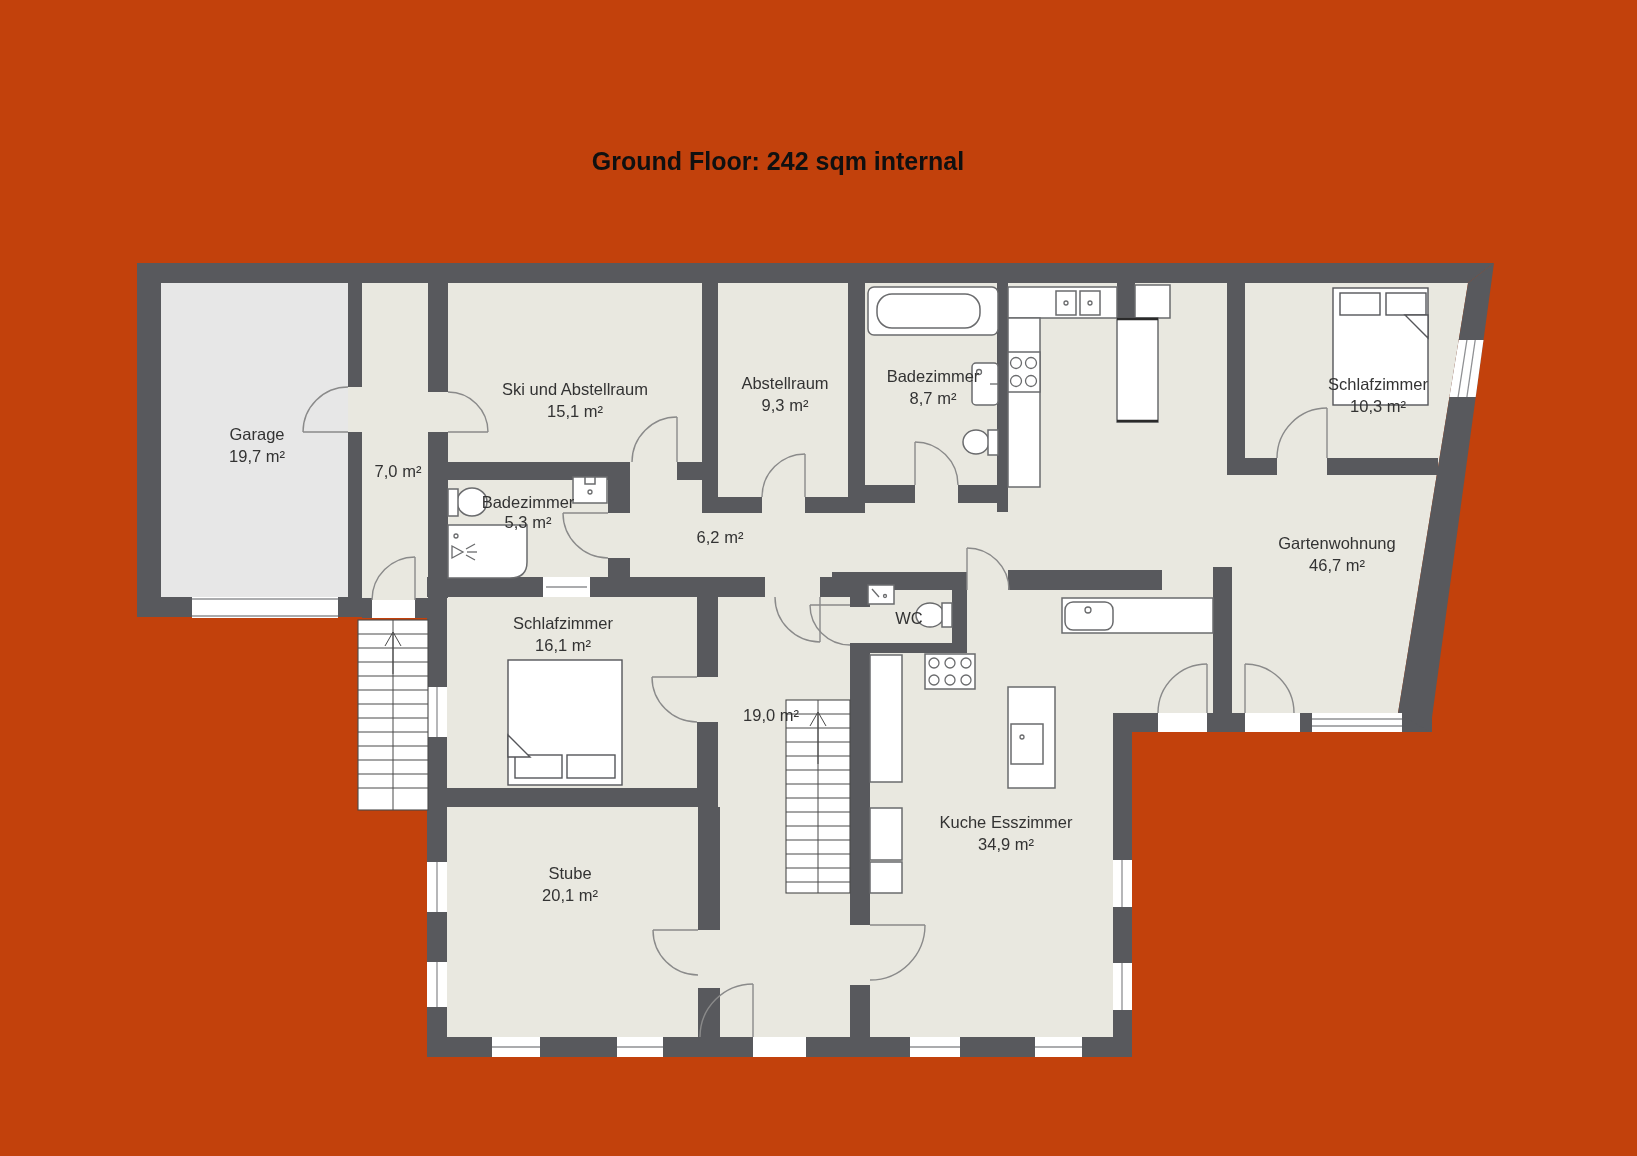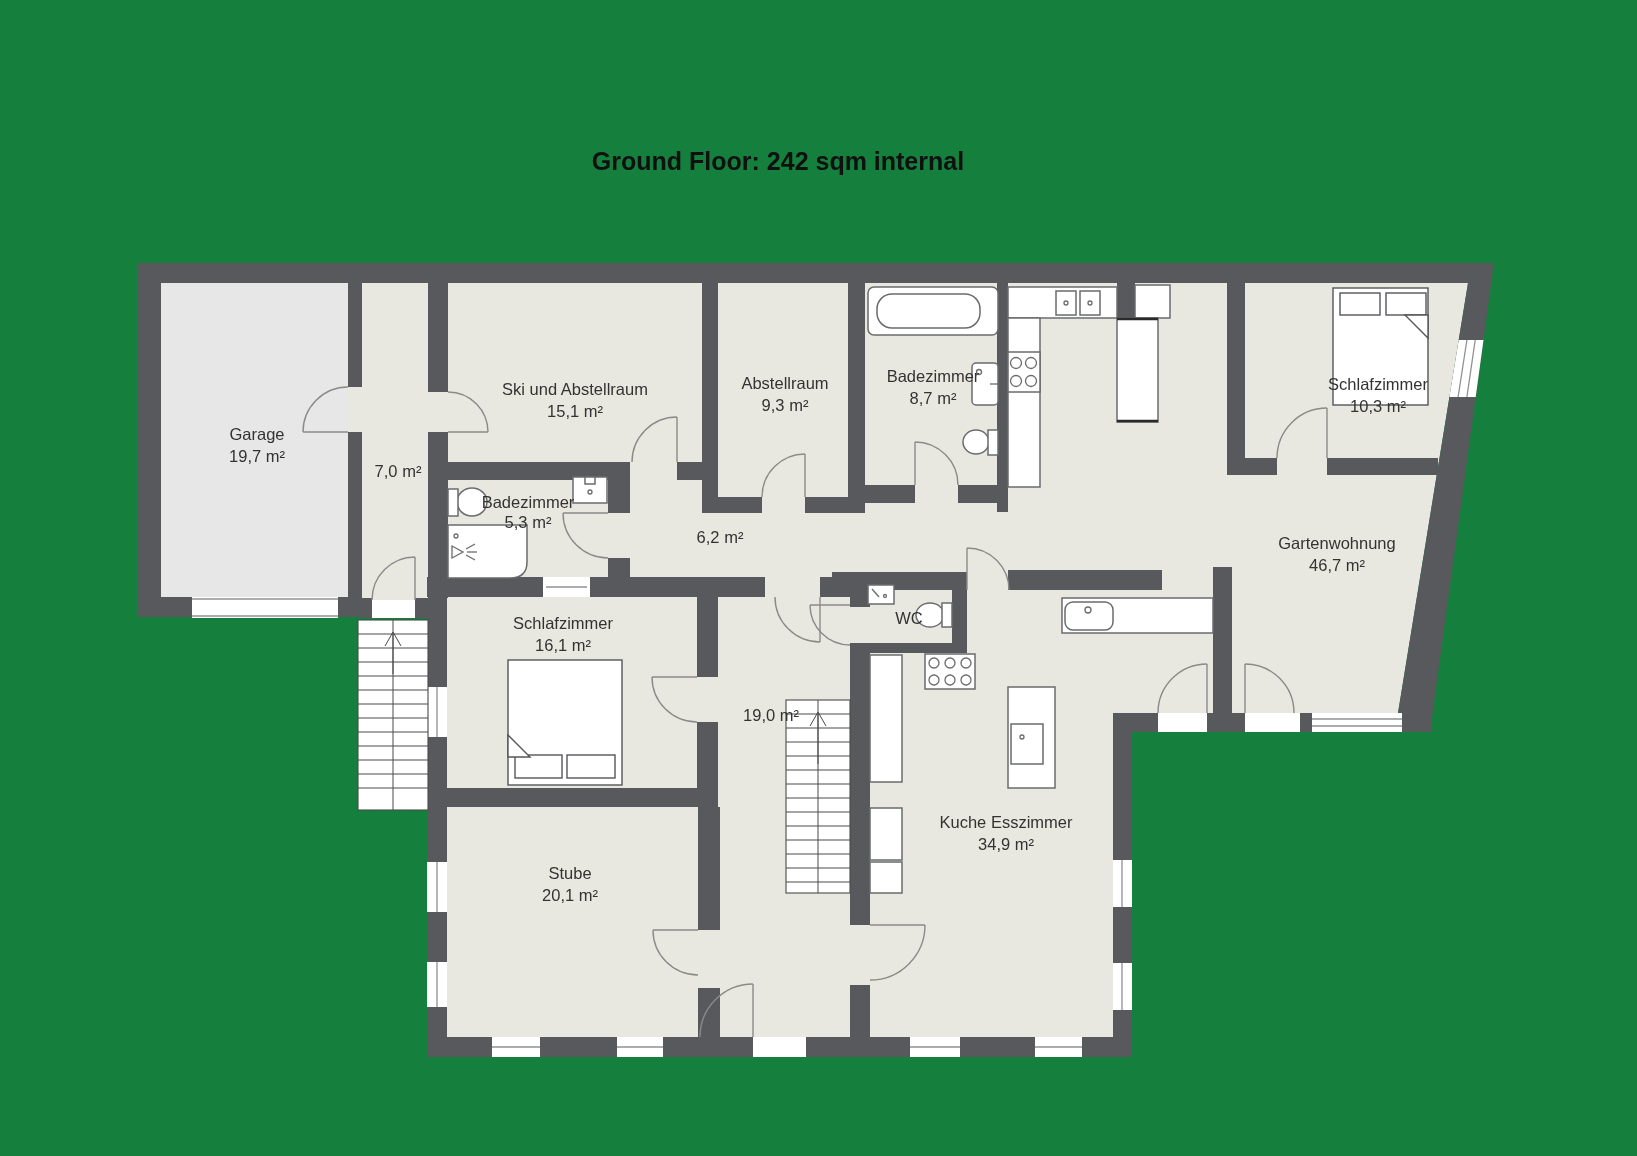--- a/index.html
+++ b/index.html
@@ -1,16 +1,16 @@
 <!DOCTYPE html>
 <html style="--wall: #58595d; --floor: #e9e8e0; --garage_floor: #e7e7e7; --line: #8a8a8a; --text: #333333;"><head>
 <meta charset="utf-8">
 <style>
   html,body{margin:0;padding:0;background:#fff}
-  .canvas{position:relative;width:1637px;height:1156px;background:#15803d;font-family:"Liberation Sans",sans-serif;overflow:hidden}
+  .canvas{position:relative;width:1637px;height:1156px;background:#c2410c;font-family:"Liberation Sans",sans-serif;overflow:hidden}
   svg{position:absolute;left:0;top:0}
   .floor{fill:var(--floor,#e9e8e0)}
   .gfloor{fill:var(--garage_floor,#e7e7e7)}
   .wall{fill:var(--wall,#58595d)}
   .winf{fill:#ffffff}
   .winl{stroke:#8f9093;stroke-width:1.3;fill:none}
   .door{stroke:var(--line,#8a8a8a);stroke-width:1.4;fill:none}
   .fix{fill:#ffffff;stroke:#6a6b6d;stroke-width:1.5}
   .fixl{stroke:#6a6b6d;stroke-width:1.3;fill:none}
   .dark{stroke:#2a2a2a;stroke-width:2.6;fill:none}

